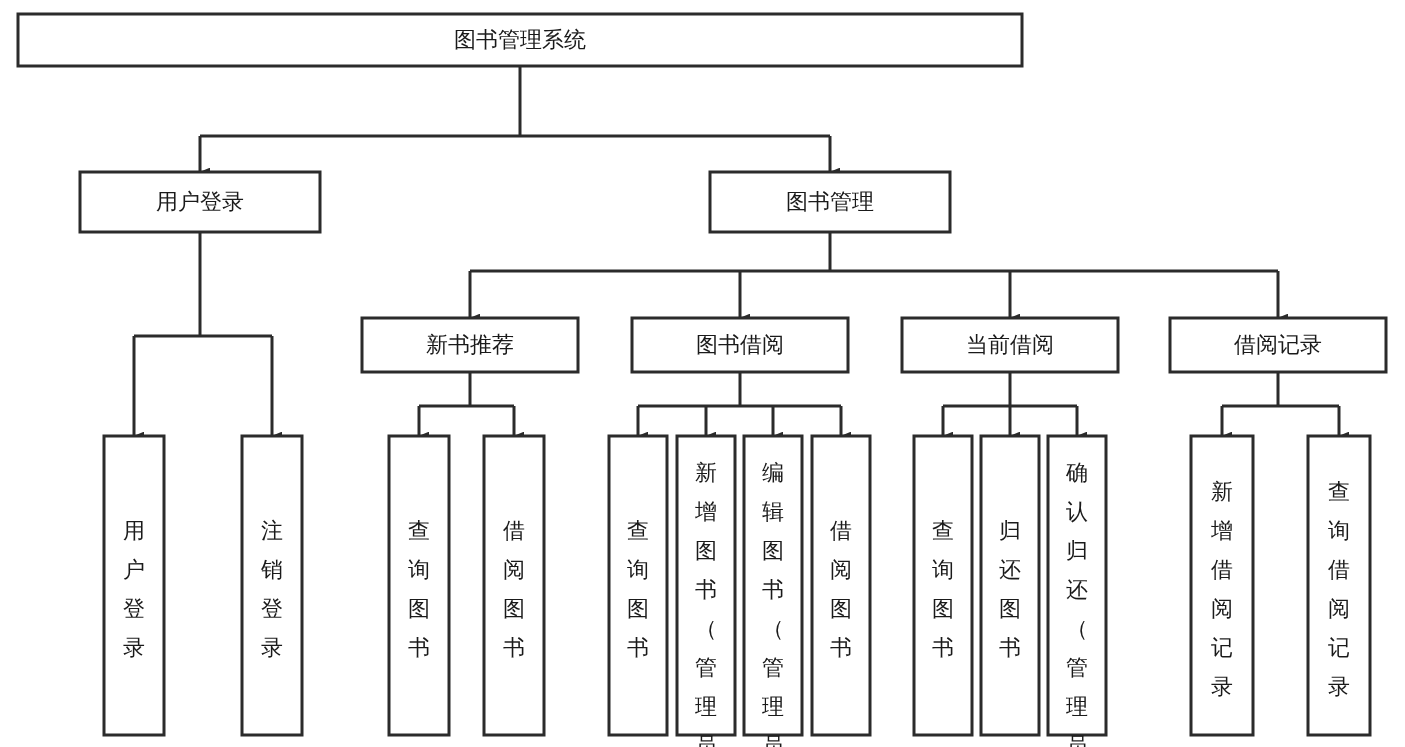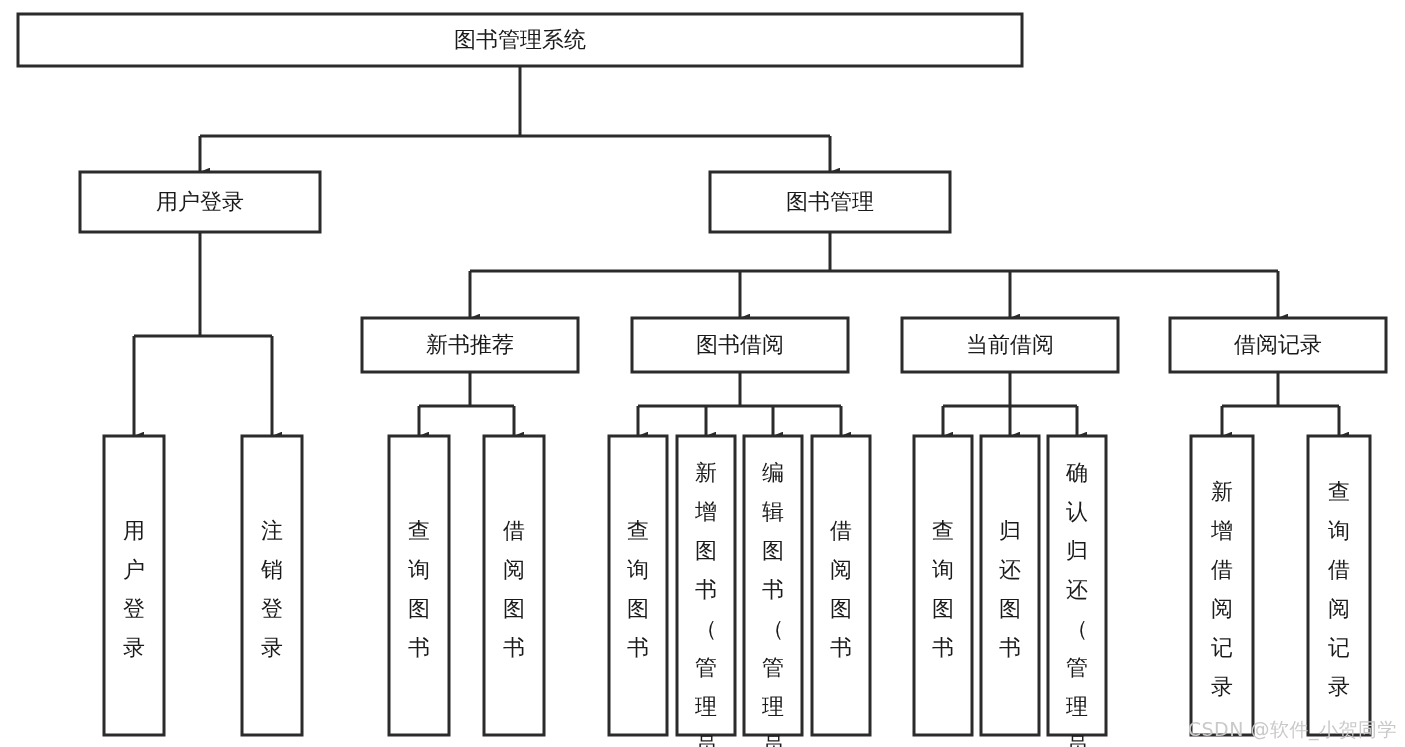--- a/index.html
+++ b/index.html
@@ -161,14 +161,13 @@
         <g>
           <rect x="1191" y="436" width="62" height="299" class="node-rect"></rect>
           <text x="1222" y="498.92" class="node-label-v"><tspan x="1222" dy="0">新</tspan><tspan x="1222" dy="39">增</tspan><tspan x="1222" dy="39">借</tspan><tspan x="1222" dy="39">阅</tspan><tspan x="1222" dy="39">记</tspan><tspan x="1222" dy="39">录</tspan></text>
         </g>
         <g>
           <rect x="1308" y="436" width="62" height="299" class="node-rect"></rect>
           <text x="1339" y="498.92" class="node-label-v"><tspan x="1339" dy="0">查</tspan><tspan x="1339" dy="39">询</tspan><tspan x="1339" dy="39">借</tspan><tspan x="1339" dy="39">阅</tspan><tspan x="1339" dy="39">记</tspan><tspan x="1339" dy="39">录</tspan></text>
         </g>
       </g>
   </svg>
-  <div class="watermark">CSDN @软件_小贺同学</div>
 </div>
 
 </body></html>

